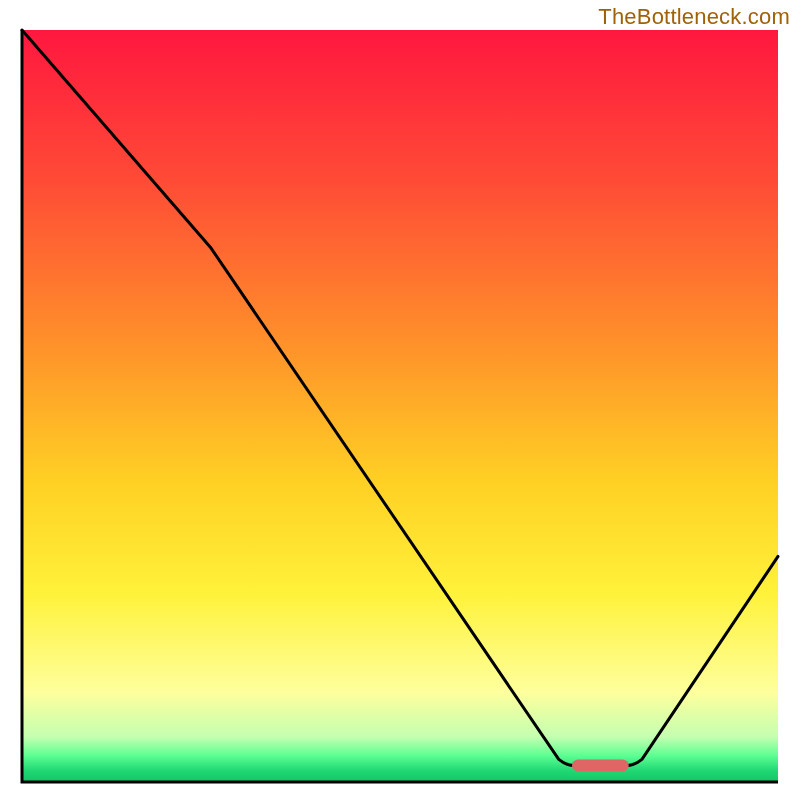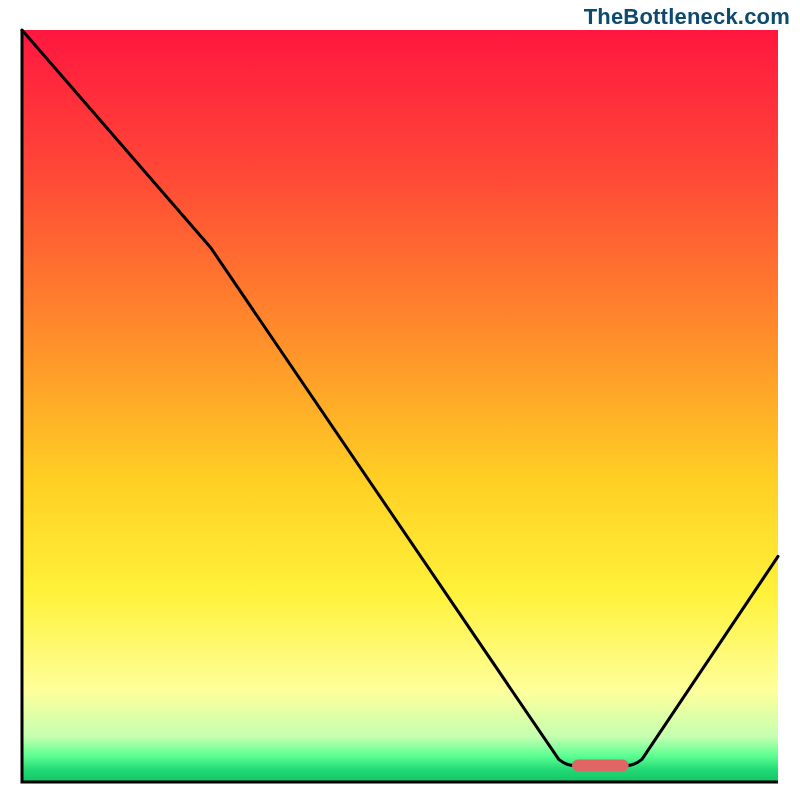--- a/index.html
+++ b/index.html
@@ -14,22 +14,22 @@
   .chart-container {
     position: relative;
     width: 800px;
     height: 800px;
   }
   .watermark {
     position: absolute;
     top: 4px;
     right: 10px;
     font-size: 22px;
-    font-weight: 700;
-    color: #0c4a6e;
+    font-weight: 400;
+    color: #a16207;
     letter-spacing: 0.2px;
     text-align: right;
   }
   svg {
     display: block;
   }
 </style>
 </head>
 <body>
 

